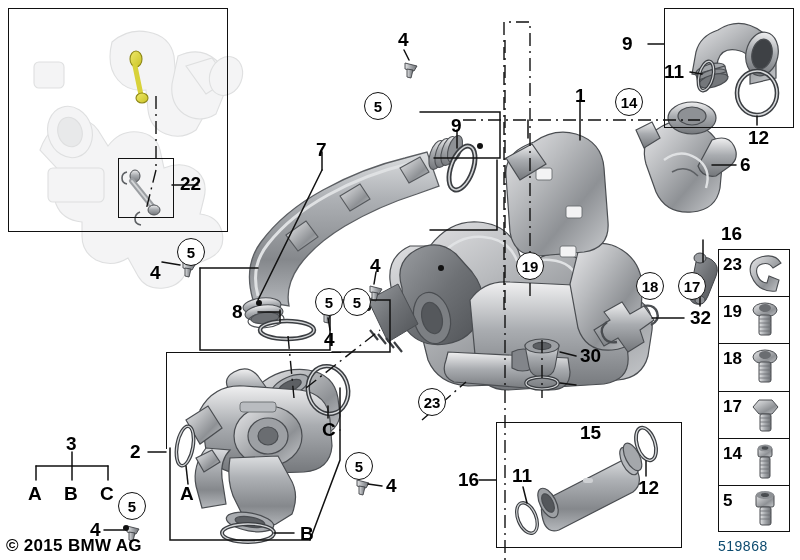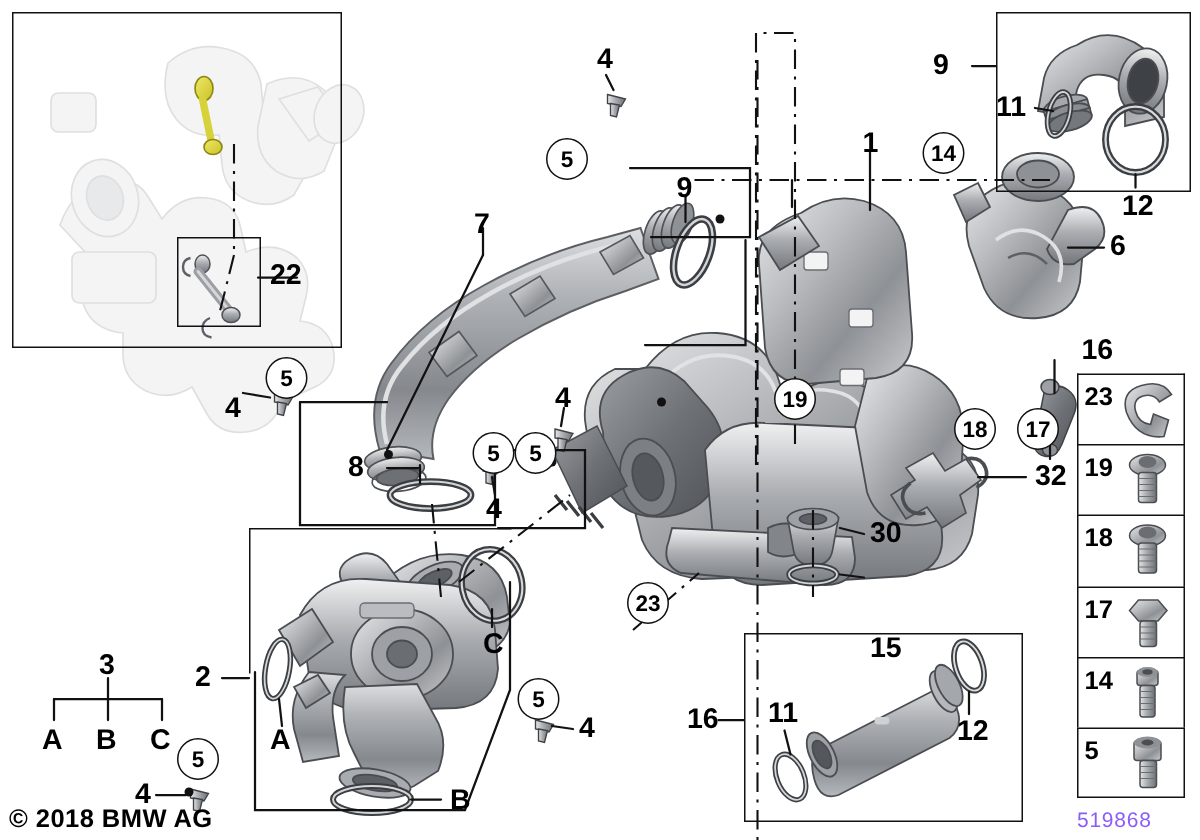--- a/index.html
+++ b/index.html
@@ -11,21 +11,21 @@
   .box{position:absolute;border:1.6px solid #111;background:transparent;}
   .lbl{position:absolute;font-weight:bold;font-size:19px;line-height:19px;
        color:#000;white-space:nowrap;font-family:"Liberation Sans",sans-serif;}
   .circ{position:absolute;width:26px;height:26px;border:1.7px solid #111;
         border-radius:50%;background:#fff;display:flex;align-items:center;
         justify-content:center;font-weight:bold;font-size:15px;}
 
   
   #copyright{position:absolute;left:6px;top:536px;font-size:17px;font-weight:bold;
              letter-spacing:.3px;}
-  #dwgnum{position:absolute;left:718px;top:538px;font-size:14px;color:#8b5cf6;
+  #dwgnum{position:absolute;left:718px;top:538px;font-size:14px;color:#0c4a6e;
           letter-spacing:.5px;}
 
   
   #legend{position:absolute;left:718px;top:249px;width:72px;height:283px;}
   .legcell{position:relative;width:72px;height:47.2px;border:1.4px solid #111;
            border-bottom:none;box-sizing:border-box;}
   .legcell:last-child{border-bottom:1.4px solid #111;}
   .legnum{position:absolute;left:4px;top:5px;font-weight:bold;font-size:17px;}
   .legart{position:absolute;right:4px;top:3px;width:42px;height:41px;}
 
@@ -547,16 +547,16 @@
       <svg class="legart" viewBox="0 0 42 41">
         <rect x="13" y="5" width="18" height="13" rx="2" fill="url(#gMetal)" stroke="#4a4d51" stroke-width="1"></rect>
         <ellipse cx="22" cy="6" rx="9" ry="4" fill="#8e9195"></ellipse>
         <ellipse cx="22" cy="6" rx="4" ry="2" fill="#4a4d51"></ellipse>
         <rect x="17" y="18" width="11" height="18" rx="2" fill="url(#gBolt)" stroke="#4a4d51" stroke-width="1"></rect>
         <path d="M17 22 h11 M17 26 h11 M17 30 h11" stroke="#6a6d71" stroke-width=".8"></path>
       </svg>
     </div>
   </div>
 
-  <div id="copyright" class="bmw-c">© 2018 BMW AG</div>
+  <div id="copyright" class="bmw-c">© 2015 BMW AG</div>
   <div id="dwgnum">519868</div>
 
 </div>
 
 </body></html>

